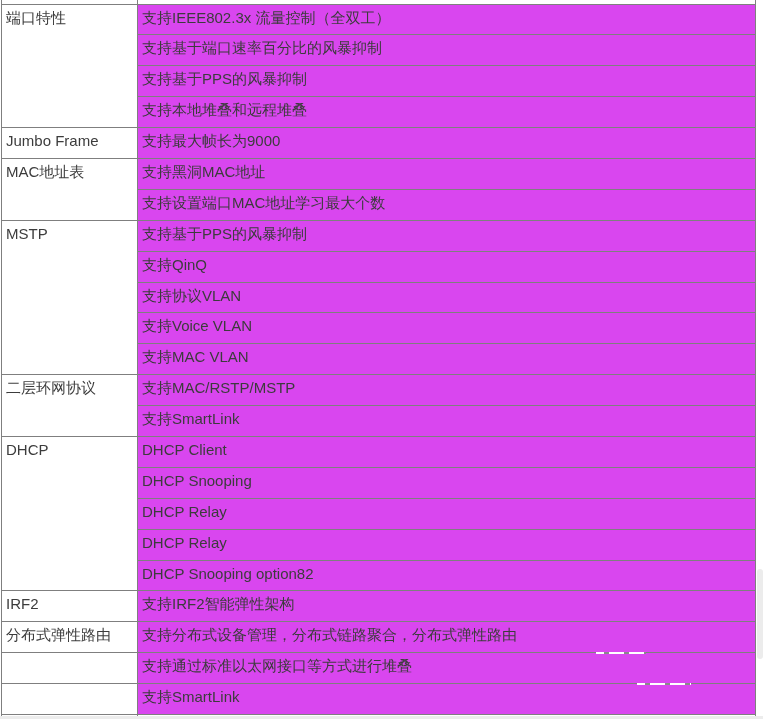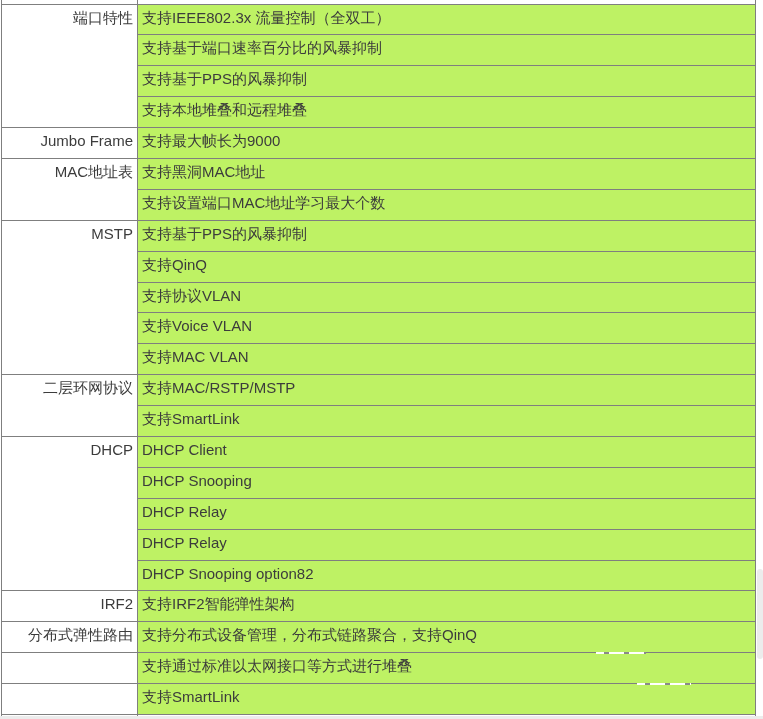--- a/index.html
+++ b/index.html
@@ -28,22 +28,22 @@
     overflow: hidden;
     white-space: nowrap;
   }
   col.c1 { width: 136px; }
   col.c2 { width: 618px; }
   tr.row { height: 30.9px; }
   tr.sliver-top { height: 4px; }
   tr.sliver-top td { border-top: none; padding: 0; }
   tr.sliver-bottom { height: 5px; }
   tr.sliver-bottom td { border-bottom: none; padding: 0; }
-  .ct { background: #ffffff; text-align: right; }
-  .vt { background: #bef264; }
+  .ct { background: #ffffff; }
+  .vt { background: #d946ef; }
   
   .gap-artifact {
     position: absolute;
     height: 2px;
     background: repeating-linear-gradient(90deg, #ffffff 0 8px, #8a8a8a 8px 13px, #ffffff 13px 20px);
   }
   #gap1 { left: 596px; top: 652px; width: 50px; }
   #gap2 { left: 637px; top: 683px; width: 54px; }
   
   .scrollbar-thumb {
@@ -151,21 +151,21 @@
       <td class="vt">DHCP Snooping option82</td>
     </tr>
 
     <tr class="row">
       <td class="ct">IRF2</td>
       <td class="vt">支持IRF2智能弹性架构</td>
     </tr>
 
     <tr class="row">
       <td class="ct">分布式弹性路由</td>
-      <td class="vt">支持分布式设备管理，分布式链路聚合，支持QinQ</td>
+      <td class="vt">支持分布式设备管理，分布式链路聚合，分布式弹性路由</td>
     </tr>
     <tr class="row">
       <td class="ct"></td>
       <td class="vt">支持通过标准以太网接口等方式进行堆叠</td>
     </tr>
     <tr class="row">
       <td class="ct"></td>
       <td class="vt">支持SmartLink</td>
     </tr>
 

